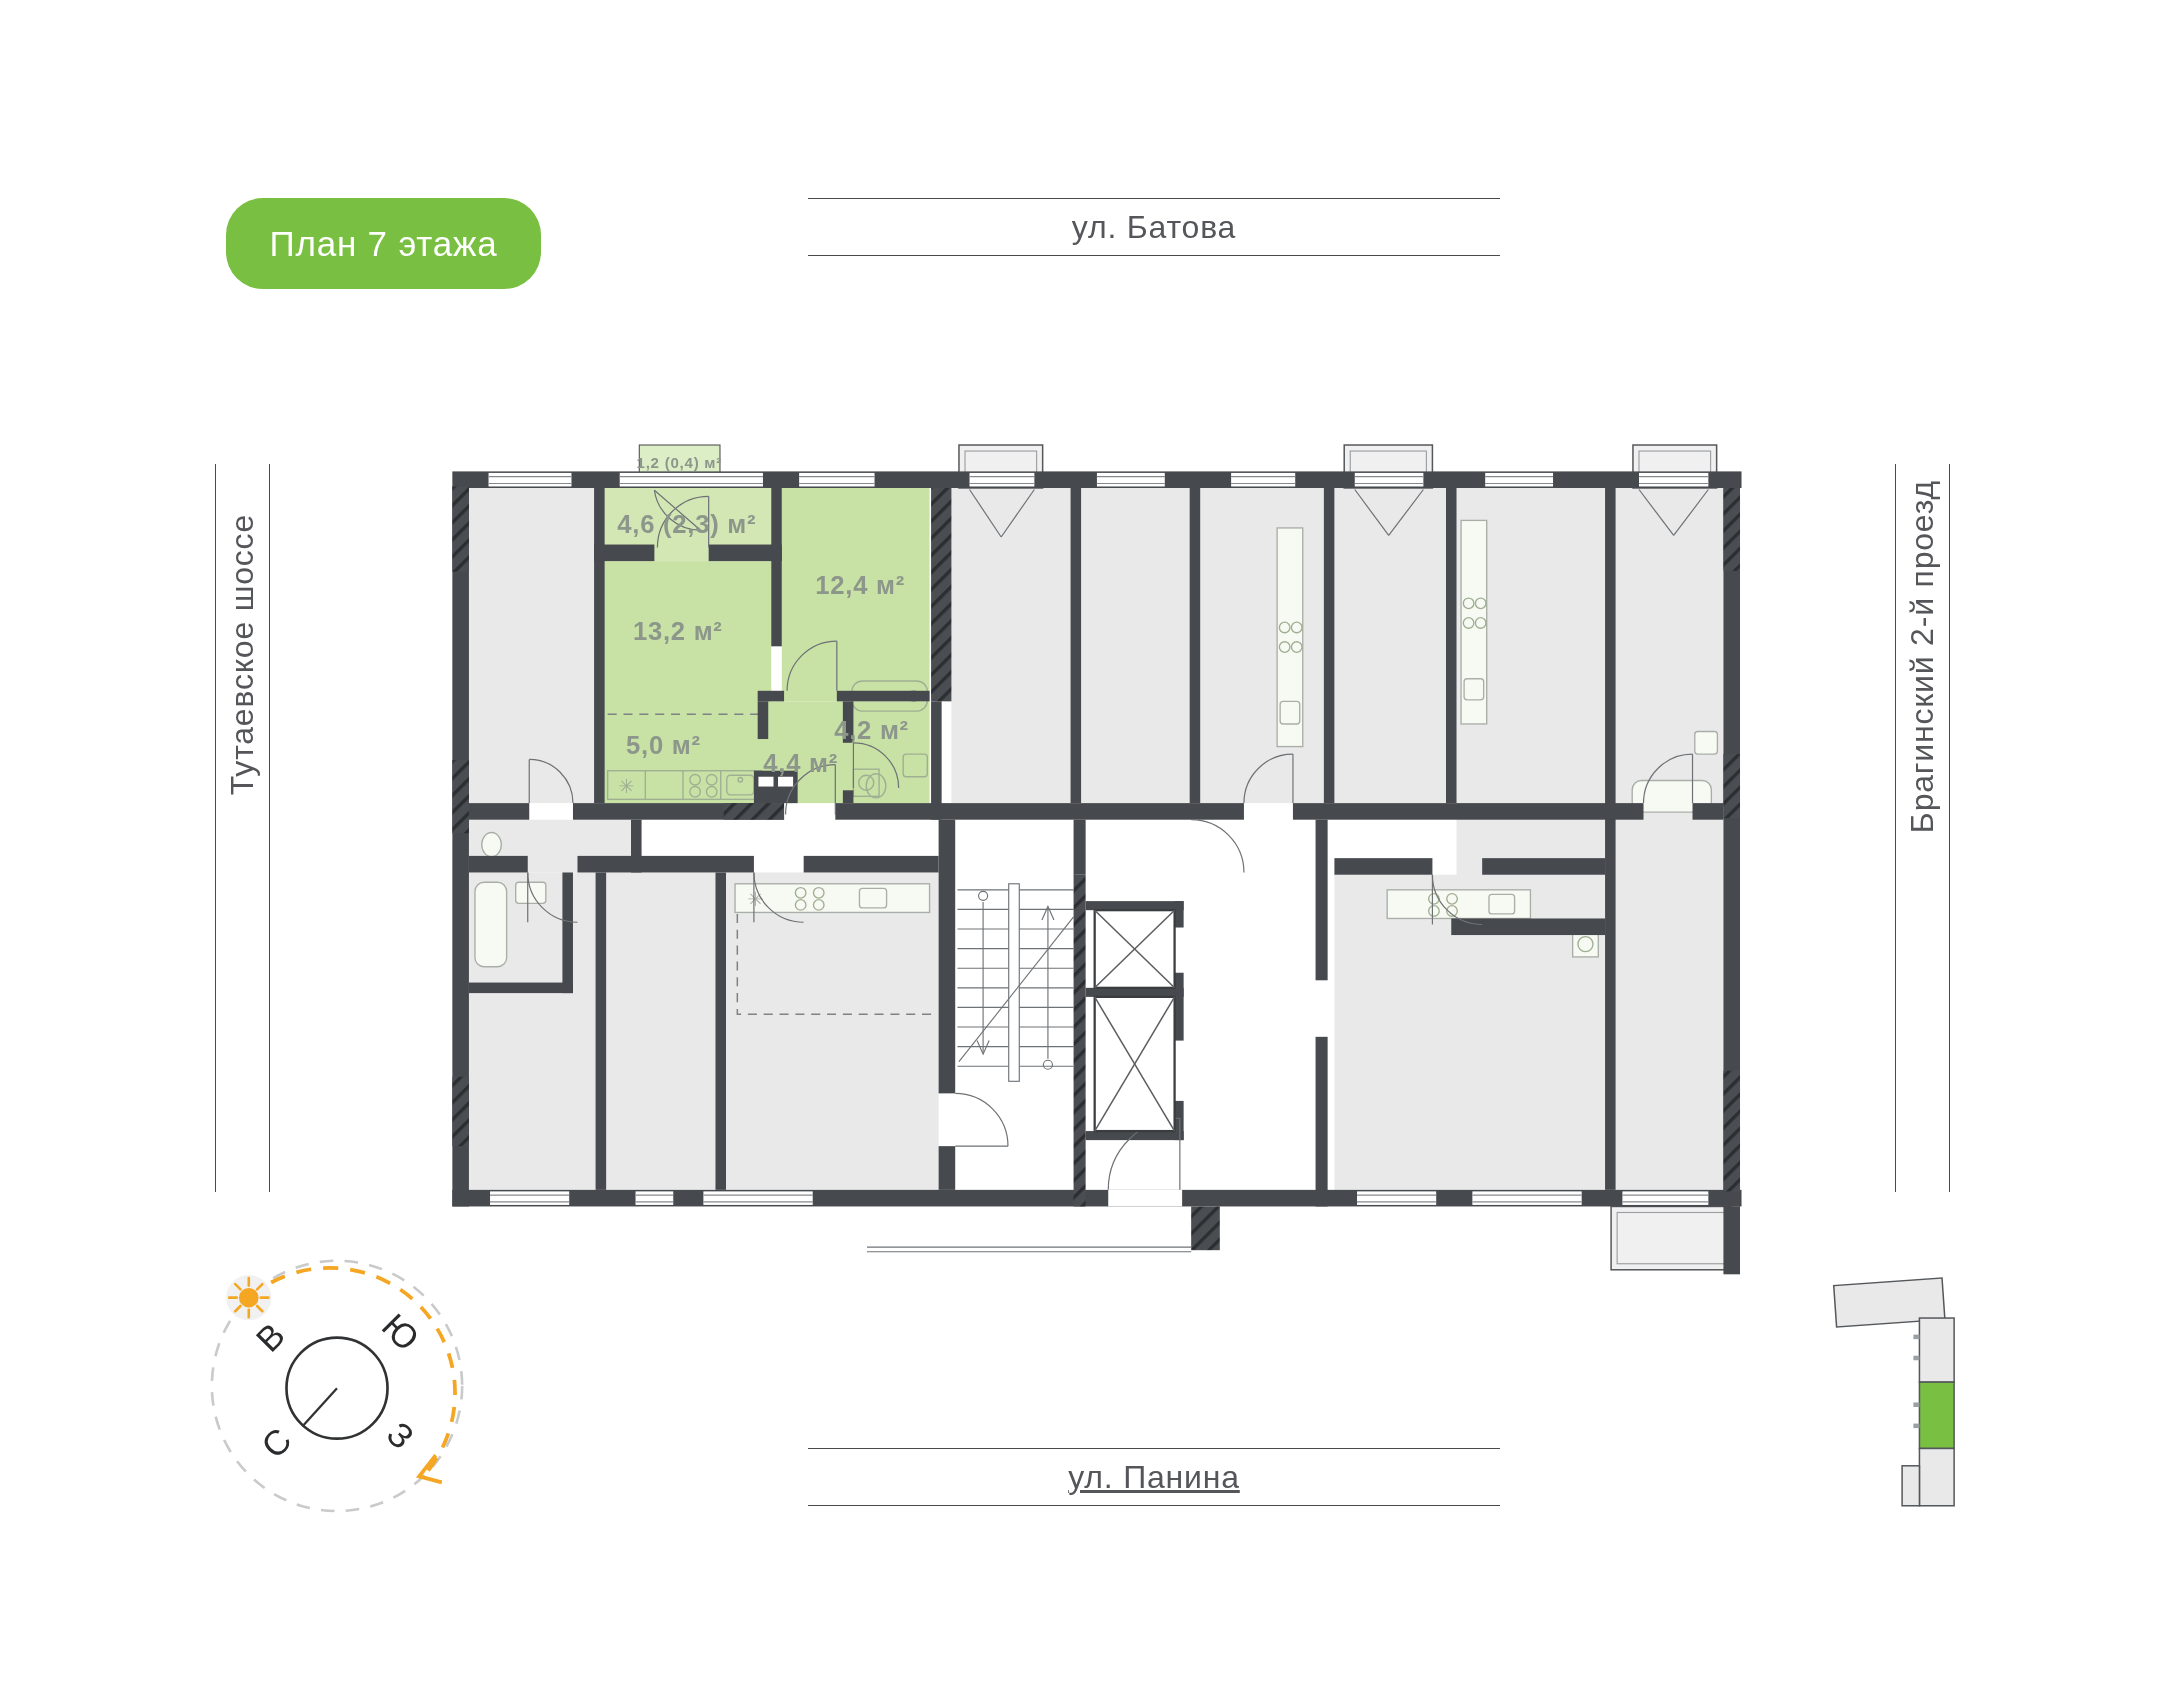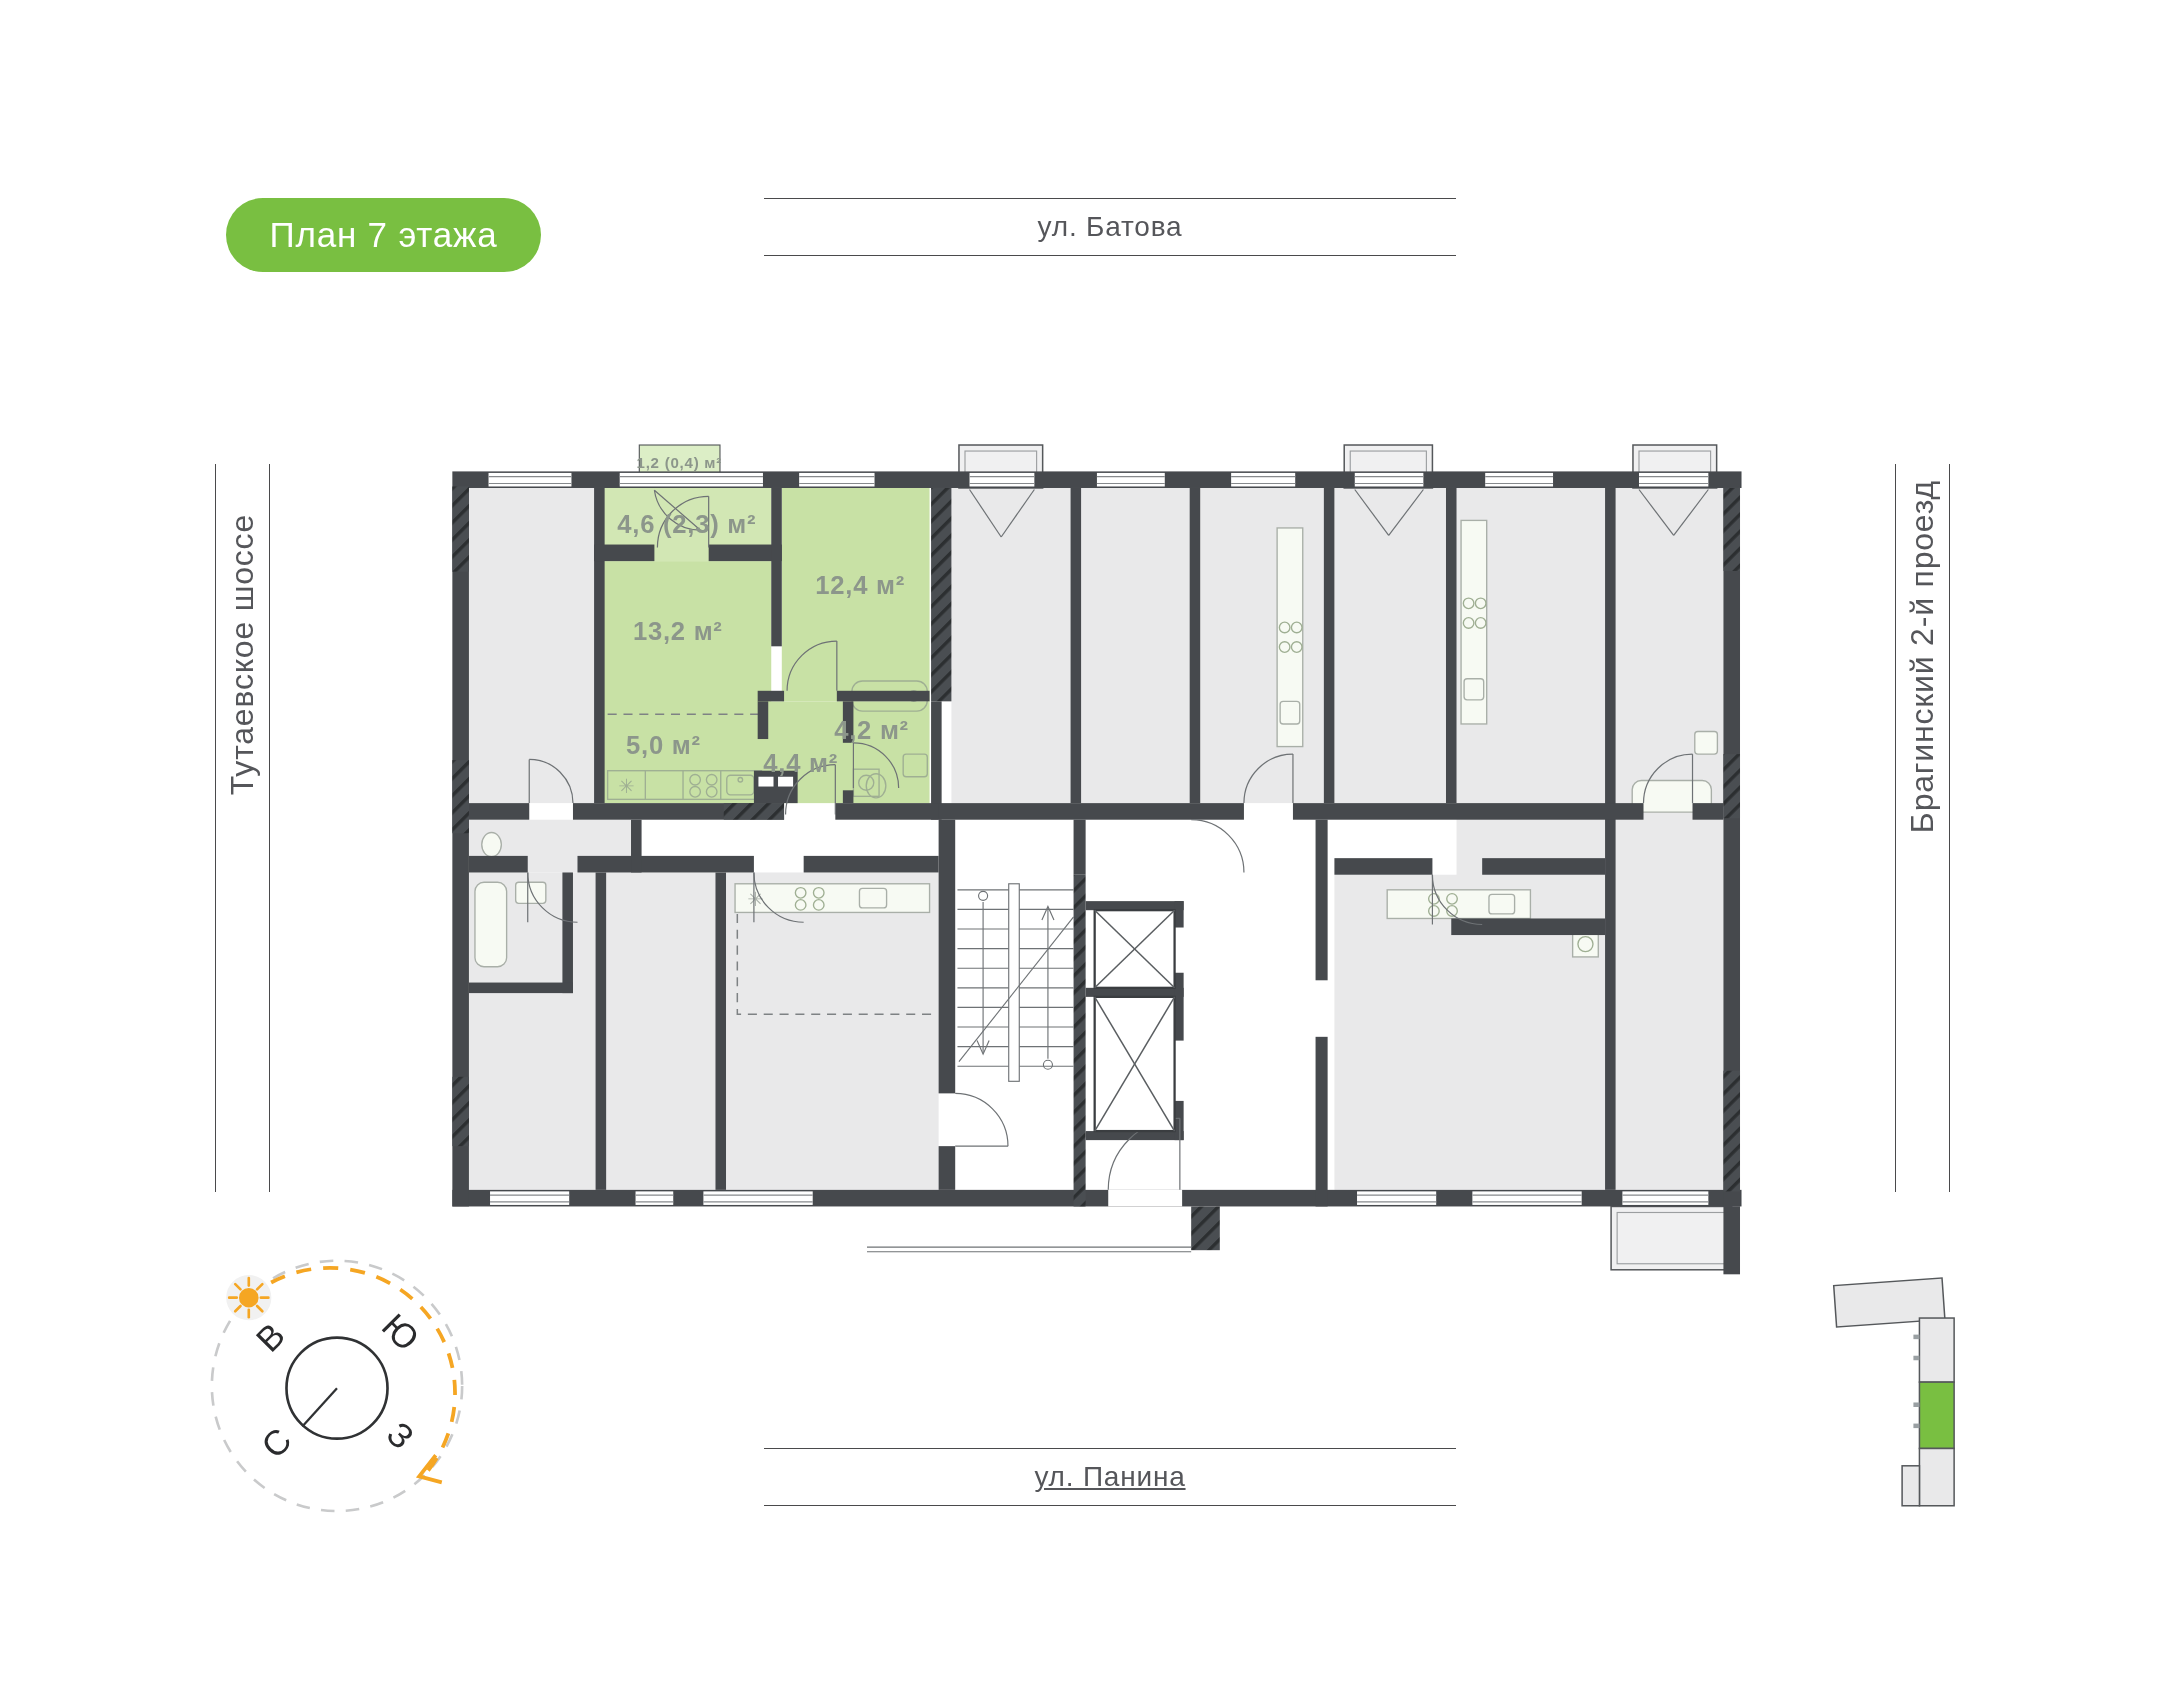--- a/index.html
+++ b/index.html
@@ -4,28 +4,28 @@
 <style>
   :root{
     --badge-green:#79BF41; --apartment-green:#C8E1A5; --loggia-green:#D2E7B4;
     --balcony-green:#DCEEC6; --area-label:#8C968B; --wall-dark:#46494D;
     --apartment-gray:#E9E9EA; --balcony-gray:#F0F0F1; --street-text:#55565A;
     --compass-accent:#F5A623; --minimap-green:#79BF41;
   }
   html,body{margin:0;padding:0;}
   body{width:2172px;height:1705px;position:relative;background:#fff;
        font-family:"Liberation Sans", sans-serif;overflow:hidden;}
-  .badge{position:absolute;left:226px;top:198px;width:315px;height:74px;
+  .badge{position:absolute;left:226px;top:198px;width:315px;height:91px;
          background:var(--badge-green);border-radius:37px;display:flex;
          align-items:center;justify-content:center;color:#fff;font-size:35px;
          letter-spacing:0.8px;font-weight:500;}
-  .street-h{position:absolute;left:764px;width:692px;height:56px;
+  .street-h{position:absolute;left:808px;width:692px;height:56px;
             border-top:1.5px solid #4A4A4C;border-bottom:1.5px solid #4A4A4C;
             display:flex;align-items:center;justify-content:center;
-            color:var(--street-text);font-size:28px;letter-spacing:0.8px;}
+            color:var(--street-text);font-size:32px;letter-spacing:0.8px;}
   .street-h.top{top:198px;}
   .street-h.bottom{top:1448px;text-decoration:underline;}
   .street-v{position:absolute;top:464px;height:728px;width:55px;
             border-left:1.5px solid #4A4A4C;border-right:1.5px solid #4A4A4C;
             display:flex;align-items:center;justify-content:center;
             color:var(--street-text);font-size:32px;letter-spacing:0.8px;}
   .street-v.left{left:215px;padding-bottom:347px;box-sizing:border-box;}
   .street-v.right{left:1895px;padding-bottom:343px;box-sizing:border-box;}
   .street-v span{writing-mode:vertical-rl;transform:rotate(180deg);white-space:nowrap;}
   svg{position:absolute;left:0;top:0;}

